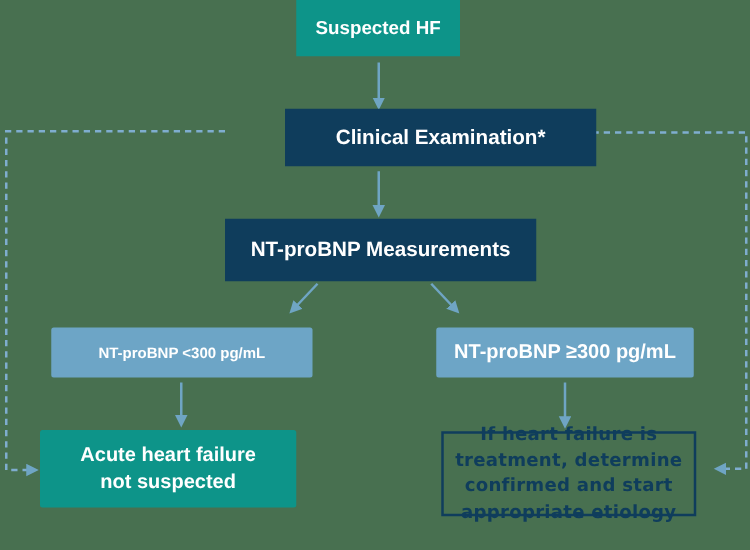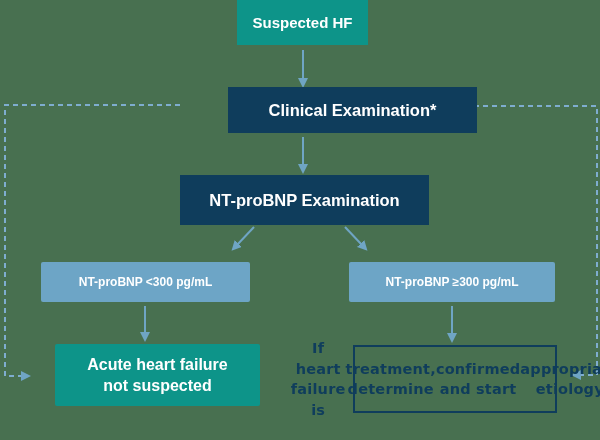--- a/index.html
+++ b/index.html
@@ -31,34 +31,35 @@
     left: 180px; top: 175px; width: 249px; height: 50px;
     background: #0F3D5C; color: #ffffff; font-size: 16.5px;
   }
   .node-low {
     left: 41px; top: 262px; width: 209px; height: 40px;
     background: #6DA5C6; color: #ffffff; font-size: 12px;
     border-radius: 2px;
   }
   .node-high {
     left: 349px; top: 262px; width: 206px; height: 40px;
-    background: #6DA5C6; color: #ffffff; font-size: 12px;
+    background: #6DA5C6; color: #ffffff; font-size: 16px;
     border-radius: 2px;
   }
   .node-notconfirmed {
-    left: 55px; top: 344px; width: 205px; height: 62px;
+    left: 32px; top: 344px; width: 205px; height: 62px;
     background: #0D9489; color: #ffffff; font-size: 16px;
     line-height: 21px; flex-direction: column;
     border-radius: 2px;
   }
   .node-treatment {
     left: 353px; top: 345px; width: 204px; height: 68px;
     background: transparent;
     border: 2px solid #0F3D5C;
     color: #0F3D5C; font-size: 14.5px; line-height: 20.5px;
+    flex-direction: column;
     font-family: "DejaVu Sans", sans-serif;
     letter-spacing: 0.2px;
   }
   .node span { display: block; }
   svg.arrows {
     position: absolute; left: 0; top: 0;
     width: 600px; height: 440px;
     pointer-events: none;
   }
 </style>
@@ -90,21 +91,21 @@
 
   <div class="node node-suspected">
     <span>Suspected HF</span>
   </div>
 
   <div class="node node-clinical">
     <span>Clinical Examination*</span>
   </div>
 
   <div class="node node-measurements">
-    <span>NT-proBNP Examination</span>
+    <span>NT-proBNP Measurements</span>
   </div>
 
   <div class="node node-low">
     <span>NT-proBNP &lt;300 pg/mL</span>
   </div>
 
   <div class="node node-high">
     <span>NT-proBNP ≥300 pg/mL</span>
   </div>
 

